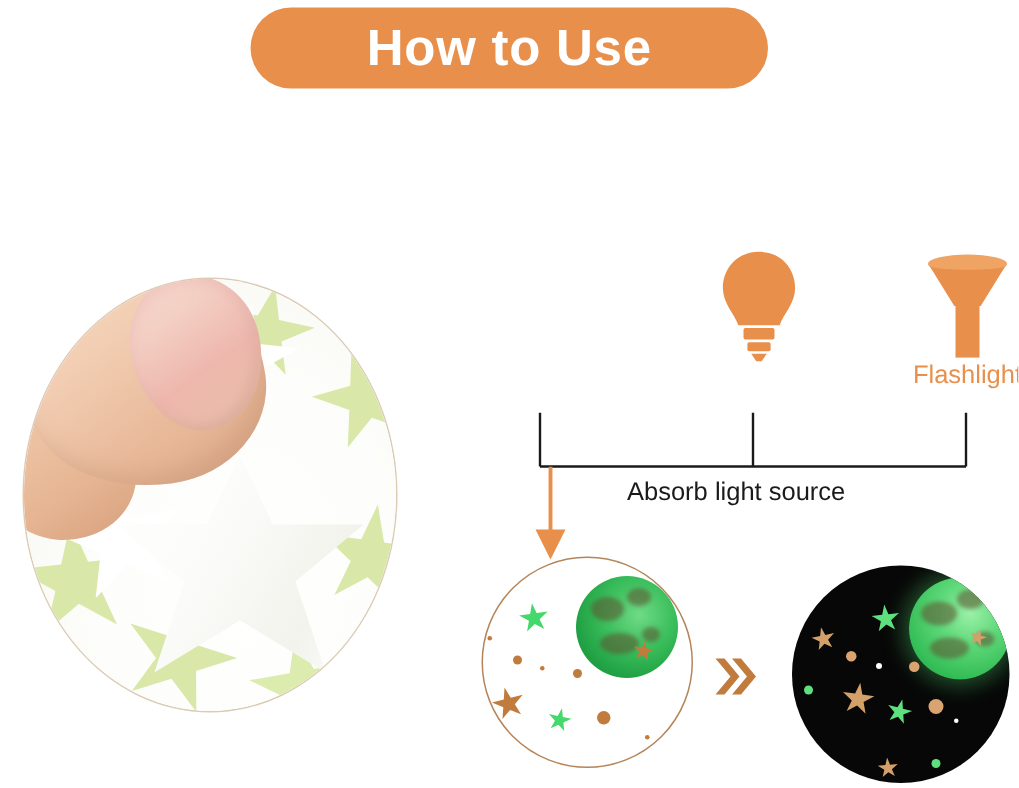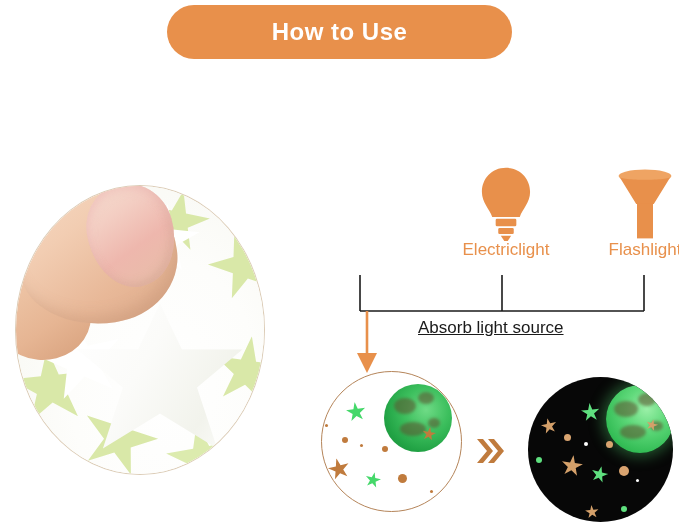--- a/index.html
+++ b/index.html
@@ -26,21 +26,21 @@
     width: 345px;
     height: 54px;
     background: #E8904B;
     border-radius: 27px;
     display: flex;
     align-items: center;
     justify-content: center;
   }
   #title-text {
     color: #ffffff;
-    font-size: 24px;
+    font-size: 34px;
     font-weight: bold;
     letter-spacing: 0.5px;
     line-height: 1;
     font-family: "Liberation Sans", sans-serif;
   }
 
   
   #photo-circle {
     position: absolute;
     left: 16px;
@@ -133,21 +133,20 @@
     height: 50px;
   }
   #absorb-label {
     position: absolute;
     left: 418px;
     top: 318px;
     color: #1a1a1a;
     font-size: 17px;
     white-space: nowrap;
     font-family: "Liberation Sans", sans-serif;
-    text-decoration: underline;
   }
 
   
   #day-circle {
     position: absolute;
     left: 321px;
     top: 371px;
     width: 139px;
     height: 139px;
     border-radius: 50%;
@@ -238,21 +237,20 @@
     <div class="icon-box">
       <svg width="52" height="74" viewBox="0 0 60 86" aria-hidden="true">
         <g fill="#E8904B">
           <path d="M30 1 C13 1 2 14 2 29 C2 41 11 49 14 58 L46 58 C49 49 58 41 58 29 C58 14 47 1 30 1 Z"></path>
           <rect x="18" y="60" width="24" height="9" rx="1.5"></rect>
           <rect x="21" y="71" width="18" height="7" rx="1.5"></rect>
           <path d="M24 80 L36 80 L32 86 L28 86 Z"></path>
         </g>
       </svg>
     </div>
-    <div class="light-label">Electriclight</div>
   </div>
 
   <div class="light-col" style="left:585px;top:168px;">
     <div class="icon-box">
       <svg width="56" height="74" viewBox="0 0 70 90" aria-hidden="true">
         <g fill="#E8904B">
           <ellipse cx="35" cy="10" rx="33" ry="8" fill="#EFA463"></ellipse>
           <path d="M3 11 C3 16 67 16 67 11 L46 45 L24 45 Z"></path>
           <rect x="25" y="44" width="20" height="44"></rect>
         </g>

